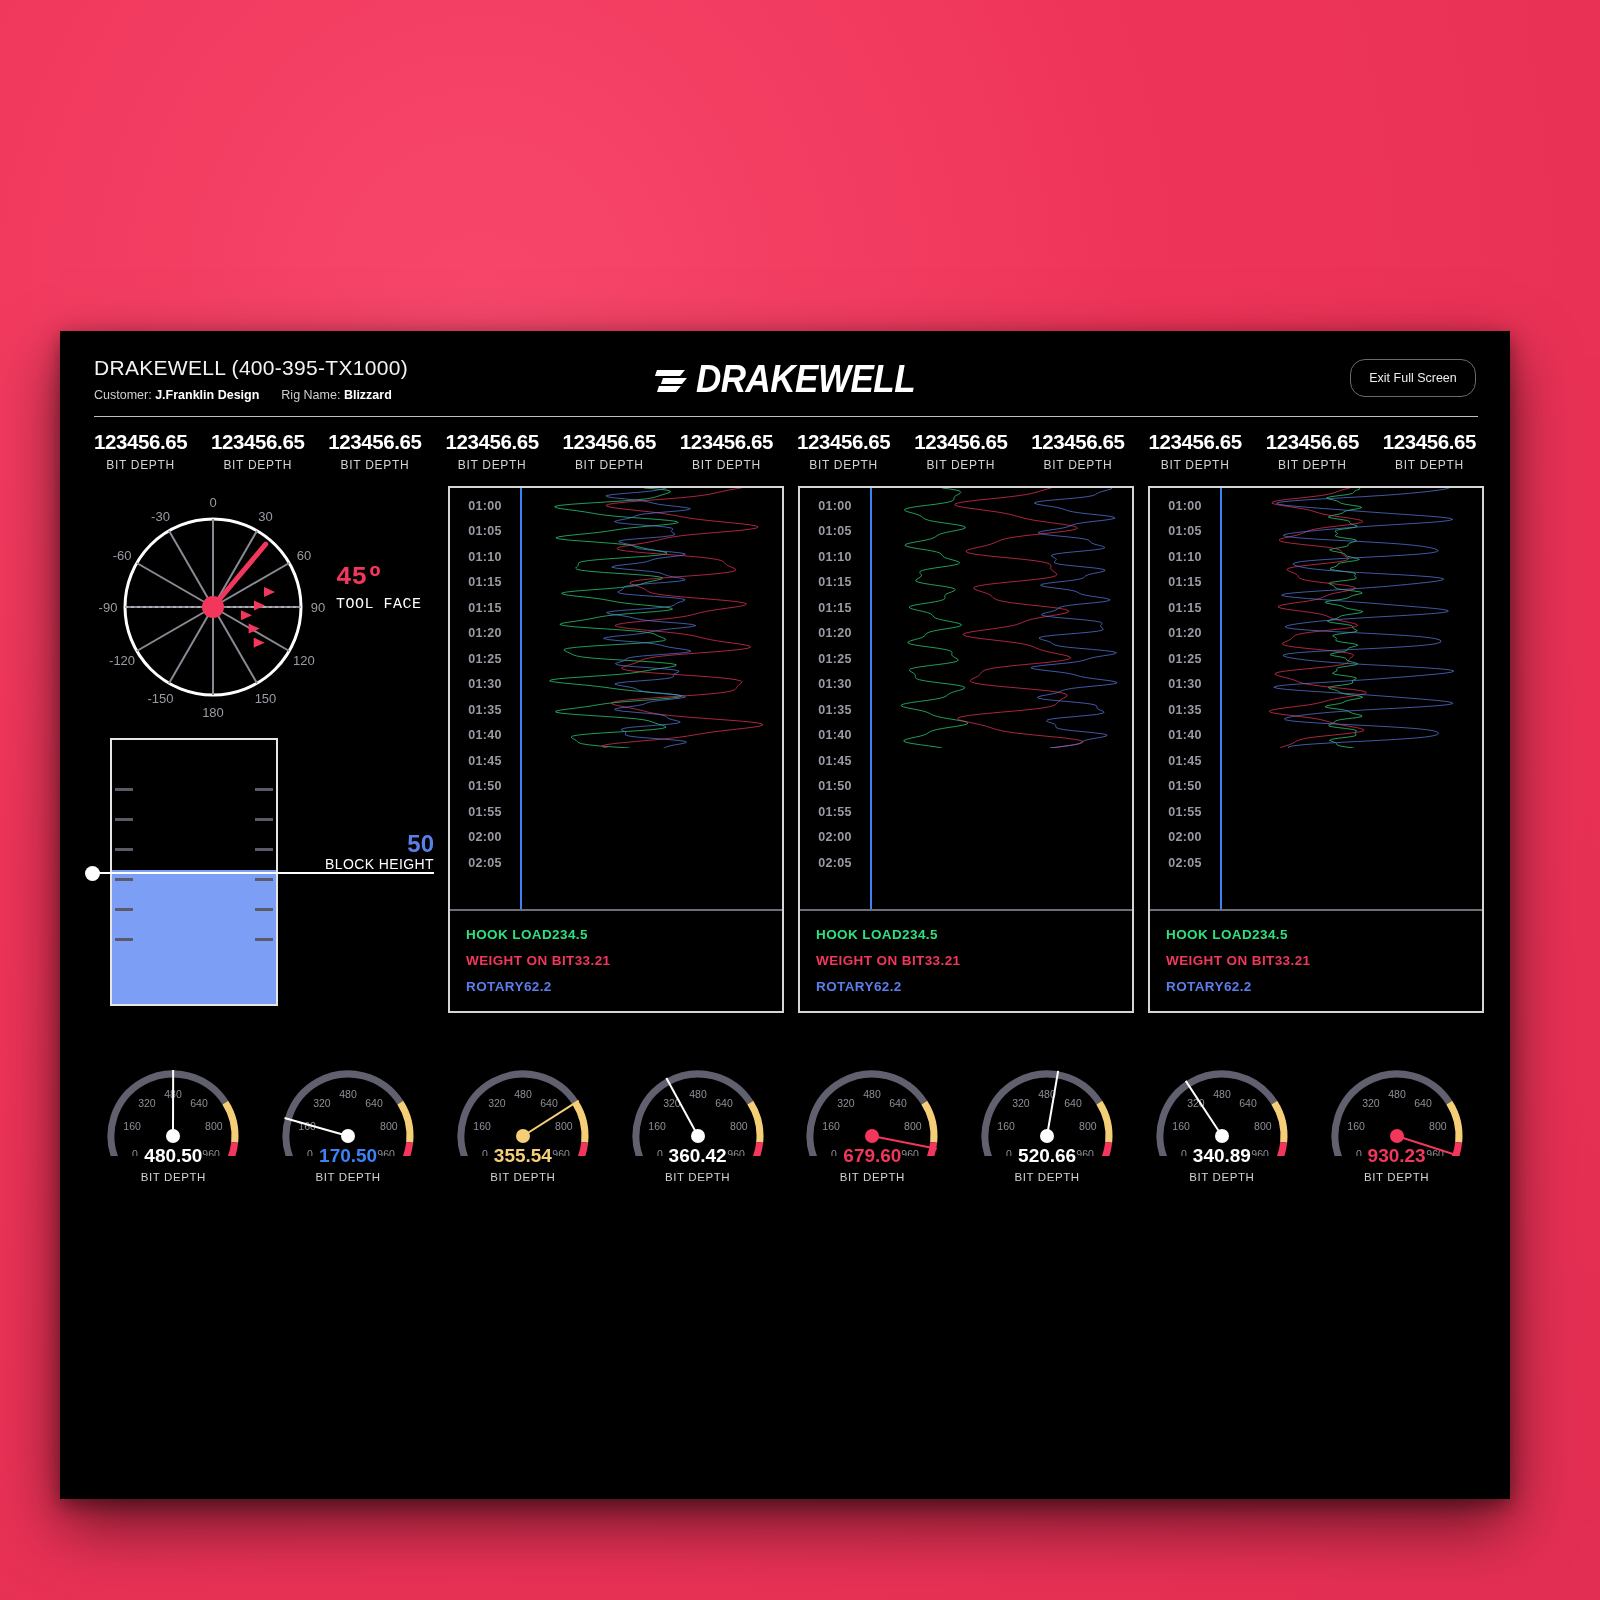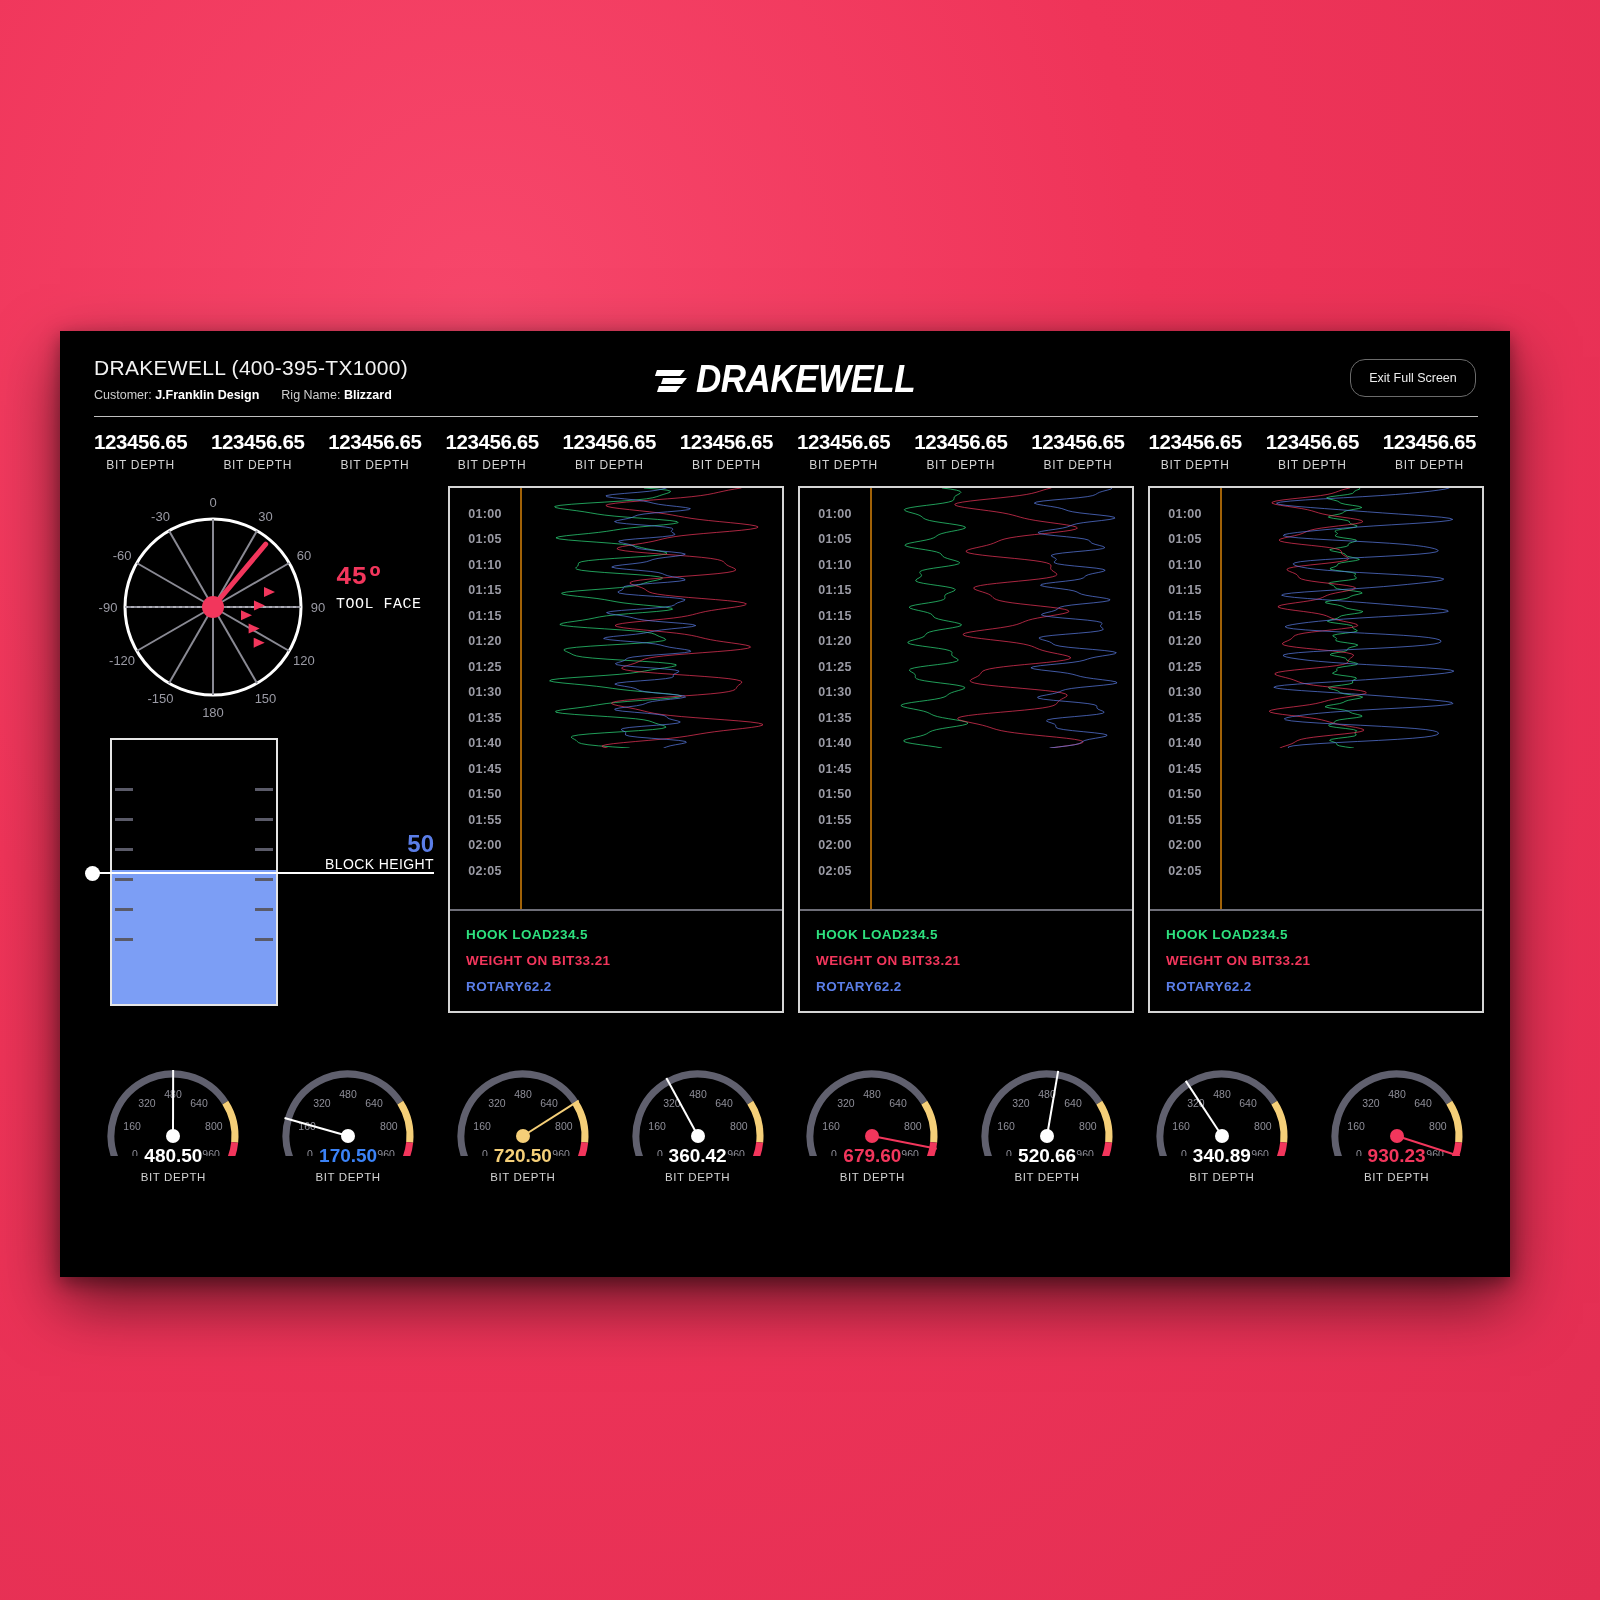--- a/index.html
+++ b/index.html
@@ -11,21 +11,21 @@
   }
   body {
     background: radial-gradient(ellipse at 30% 20%, #f7476b 0%, #ef3459 42%, #e22e52 100%);
     display: flex; align-items: center; justify-content: center;
   }
 
   
   #app-window {
     position: absolute;
     left: 60px; top: 331px;
-    width: 1450px; height: 946px;
+    width: 1450px; height: 1168px;
     background: #000;
     box-shadow: 0 26px 60px rgba(0,0,0,.55), 0 6px 18px rgba(0,0,0,.4);
     overflow: hidden;
   }
 
   
   #header {
     position: relative;
     height: 86px;
     padding: 26px 32px 0 34px;
@@ -160,22 +160,22 @@
     flex: 1 1 0;
     border: 2px solid #d5d5d5;
     background: #000;
     display: flex; flex-direction: column;
     height: 527px;
   }
   .chart-plot { position: relative; flex: 1 1 auto; overflow: hidden; }
   .chart-axis {
     position: absolute; left: 0; top: 0; bottom: 0;
     width: 72px;
-    border-right: 2px solid #a16207;
-    padding-top: 20px;
+    border-right: 2px solid #3b82f6;
+    padding-top: 12px;
   }
   .tick-label {
     font-size: 12.5px; font-weight: bold; color: #9a9aa4;
     letter-spacing: .3px; text-align: center;
     line-height: 1;
   }
   .chart-svg { position: absolute; left: 72px; top: 0; right: 0; bottom: 0; }
   .chart-legend {
     border-top: 2px solid #6e6e78;
     padding: 11px 16px 11px 16px;
@@ -526,21 +526,21 @@
           <text x="41.9350729444607" y="113.74996699310937" text-anchor="middle" fill="#8e8e98" font-size="10.5" font-family="&quot;Liberation Sans&quot;, sans-serif">0</text>
           <text x="39.1321154356474" y="86.31413342881751" text-anchor="middle" fill="#8e8e98" font-size="10.5" font-family="&quot;Liberation Sans&quot;, sans-serif">160</text>
           <text x="53.95010936673308" y="63.05454207337782" text-anchor="middle" fill="#8e8e98" font-size="10.5" font-family="&quot;Liberation Sans&quot;, sans-serif">320</text>
           <text x="80" y="54" text-anchor="middle" fill="#8e8e98" font-size="10.5" font-family="&quot;Liberation Sans&quot;, sans-serif">480</text>
           <text x="106.04989063326691" y="63.05454207337781" text-anchor="middle" fill="#8e8e98" font-size="10.5" font-family="&quot;Liberation Sans&quot;, sans-serif">640</text>
           <text x="120.86788456435261" y="86.31413342881753" text-anchor="middle" fill="#8e8e98" font-size="10.5" font-family="&quot;Liberation Sans&quot;, sans-serif">800</text>
           <text x="118.0649270555393" y="113.74996699310938" text-anchor="middle" fill="#8e8e98" font-size="10.5" font-family="&quot;Liberation Sans&quot;, sans-serif">960</text>
           <line x1="80" y1="92" x2="135.73785573221738" y2="56.65468293571946" stroke="#f5cf78" stroke-width="2"></line>
           <circle cx="80" cy="92" r="7" fill="#f5cf78"></circle>
         </svg>
-        <div class="gauge-value" style="color: rgb(245, 207, 120);">720.50</div>
+        <div class="gauge-value" style="color: rgb(245, 207, 120);">355.54</div>
         <div class="gauge-label">BIT DEPTH</div>
       </div>
       <div class="gauge">
         <svg class="gauge-svg" width="160" height="112" viewBox="0 0 160 112">
           <path d="M23.808917203727695 118.20233222792336 A62 62 0 0 1 132.29026964039892 58.68742428249692" fill="none" stroke="#60606e" stroke-width="7" stroke-linecap="butt"></path>
           <path d="M132.29026964039892 58.68742428249692 A62 62 0 0 1 141.67894839435405 98.30137484733369" fill="none" stroke="#f5cf78" stroke-width="7" stroke-linecap="butt"></path>
           <path d="M141.67894839435405 98.30137484733369 A62 62 0 0 1 136.1910827962723 118.20233222792336" fill="none" stroke="#f2365c" stroke-width="7" stroke-linecap="butt"></path>
           <text x="41.9350729444607" y="113.74996699310937" text-anchor="middle" fill="#8e8e98" font-size="10.5" font-family="&quot;Liberation Sans&quot;, sans-serif">0</text>
           <text x="39.1321154356474" y="86.31413342881751" text-anchor="middle" fill="#8e8e98" font-size="10.5" font-family="&quot;Liberation Sans&quot;, sans-serif">160</text>
           <text x="53.95010936673308" y="63.05454207337782" text-anchor="middle" fill="#8e8e98" font-size="10.5" font-family="&quot;Liberation Sans&quot;, sans-serif">320</text>

